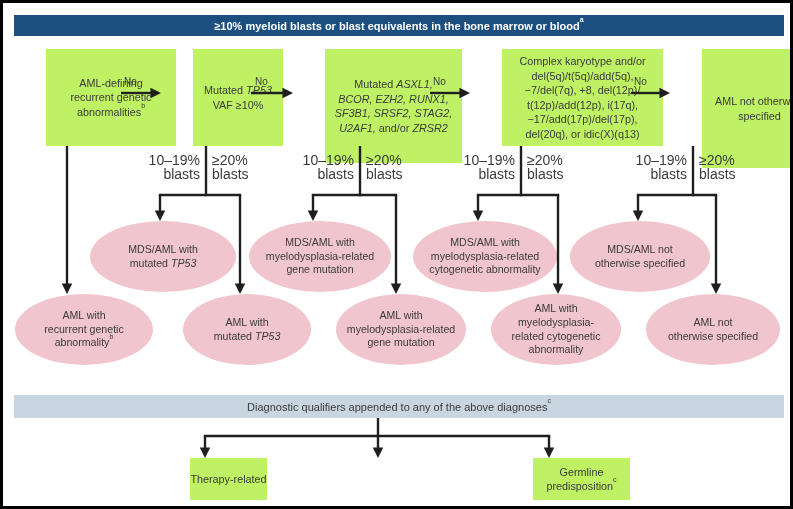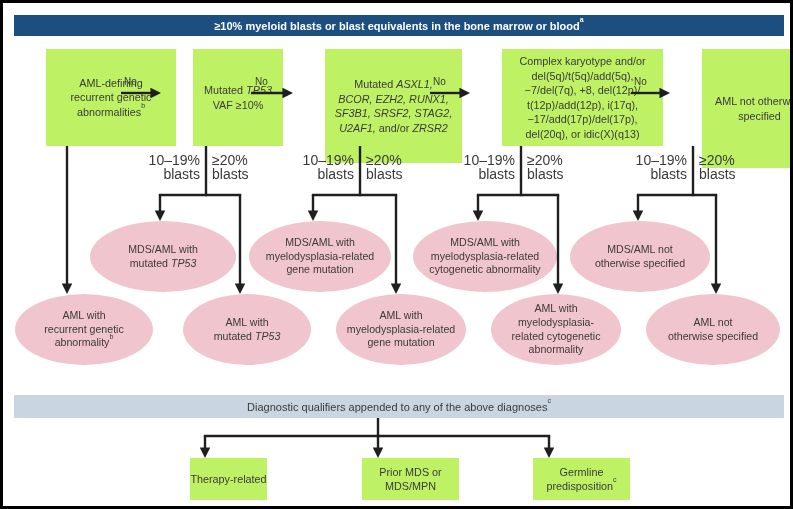--- a/index.html
+++ b/index.html
@@ -89,23 +89,20 @@
     <div class="txt"><span>AML not</span><br><span>otherwise specified</span></div>
   </div>
 
   <div class="node banner-bottom" style="left:11px;top:392px;width:770px;height:23px;">
     <div class="txt"><span>Diagnostic qualifiers appended to any of the above diagnoses</span><sup>c</sup></div>
   </div>
 
   <div class="node bluebox" style="left:155px;top:455px;width:77px;height:42px;">
     <div class="txt"><span>Therapy-related</span></div>
   </div>
-  <div class="node bluebox" style="left:327px;top:455px;width:97px;height:42px;">
-    <div class="txt"><span>Prior MDS or</span><br><span>MDS/MPN</span></div>
-  </div>
   <div class="node bluebox" style="left:498px;top:455px;width:97px;height:42px;">
     <div class="txt"><span>Germline</span><br><span>predisposition</span><sup>c</sup></div>
   </div>
 
   <svg class="connectors" width="793" height="509" viewBox="0 0 793 509">
     <defs>
       <marker id="ah" viewBox="0 0 10 10" refX="1.5" refY="5" markerWidth="4.4" markerHeight="4.4" orient="auto">
         <path d="M0 0 L10 5 L0 10 z" fill="#1f1f1f"></path>
       </marker>
     </defs>

